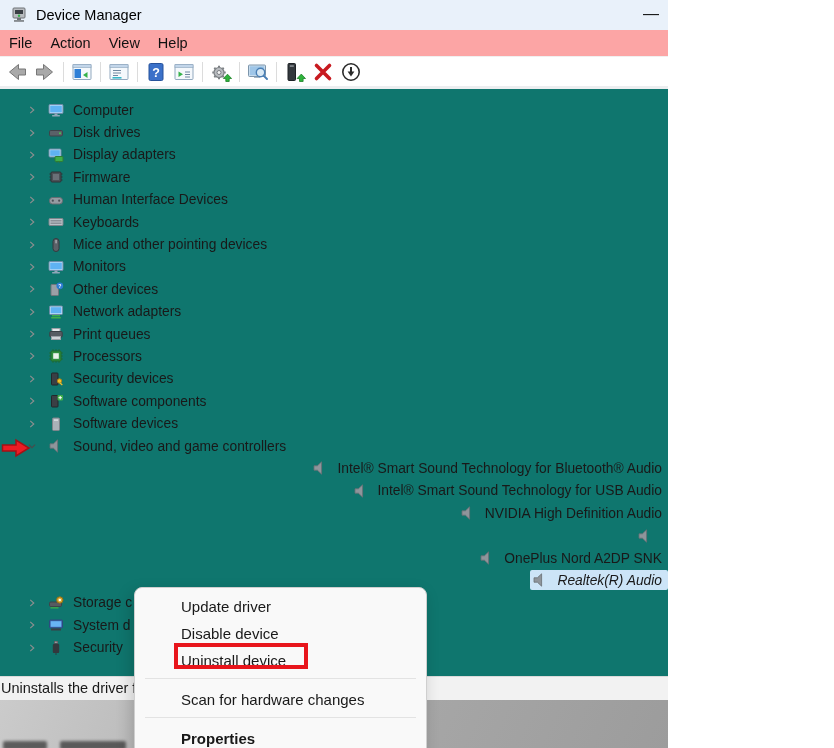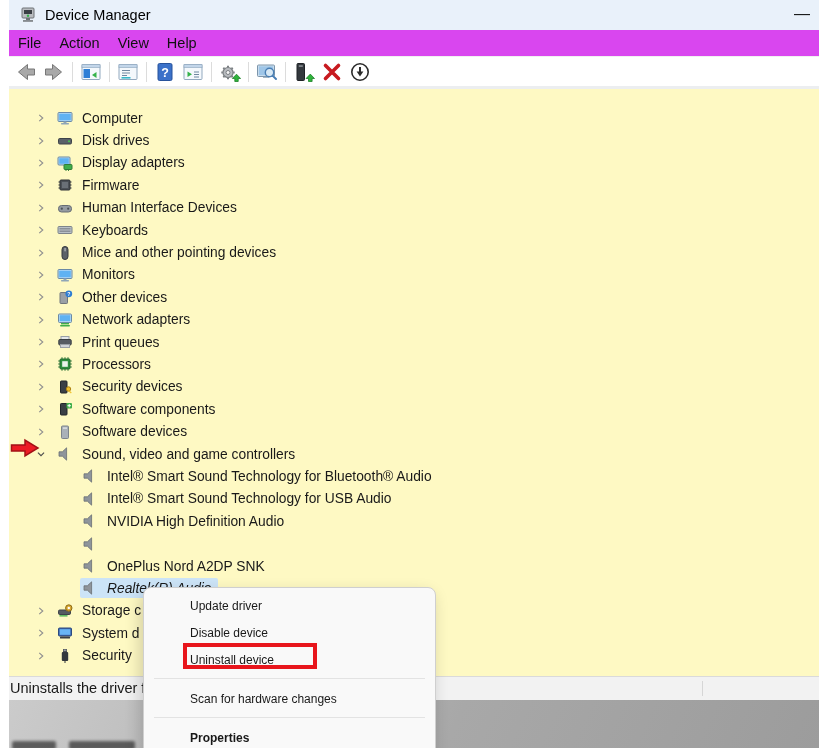--- a/index.html
+++ b/index.html
@@ -1,45 +1,45 @@
 <!DOCTYPE html>
 <html style="--c-title: #e9f1fa; --c-sel: #cce4f7; --c-ann: #e8151c; --c-menu: #f9f9f9; --c-status: #f2f2f2;"><head>
 <meta charset="utf-8">
 <style>
   html,body{margin:0;padding:0;background:#fff;}
-  .window{position:relative;width:810px;height:748px;overflow:hidden;background:#fff;
-    font-family:"Liberation Sans",sans-serif;margin-left:9px;-webkit-font-smoothing:antialiased;}
+  .window{position:relative;width:668px;height:748px;overflow:hidden;background:#fff;
+    font-family:"Liberation Sans",sans-serif;-webkit-font-smoothing:antialiased;}
 
   
   .titlebar{position:absolute;left:0;top:0;width:100%;height:30px;background:var(--c-title,#e9f1fa);
     display:flex;align-items:center;}
   .app-icon{width:18px;height:18px;margin-left:10px;flex:none;}
   .title{margin-left:8px;font-size:14.5px;color:#000;}
   .min-btn{position:absolute;right:2px;top:0;width:30px;height:28px;display:flex;align-items:center;
     justify-content:center;font-size:16px;color:#111;background:transparent;border:none;}
 
   
-  .menubar{position:absolute;top:30px;left:0;width:100%;height:27px;background:#d946ef;
+  .menubar{position:absolute;top:30px;left:0;width:100%;height:27px;background:#fca5a5;
     border-bottom:1px solid #f0f0f0;display:flex;align-items:center;box-sizing:border-box;}
   .menu-item{padding:0 9px;font-size:14.5px;color:#111;cursor:default;}
 
   
   .toolbar{position:absolute;top:58px;left:0;width:100%;height:28px;background:#fff;
     border-bottom:3px solid #eceef0;display:flex;align-items:center;padding-left:3px;}
   .tool-btn{width:26px;height:24px;border:none;background:transparent;display:flex;align-items:center;
     justify-content:center;padding:0;margin:0 1px;}
   .tool-btn svg{width:22px;height:22px;}
   .toolbar-sep{width:1px;height:20px;background:#dcdcdc;margin:0 4px;}
 
   
-  .tree{position:absolute;top:89px;left:0;width:100%;height:587px;background:#fef9c3;
-    padding-top:18px;box-sizing:border-box;overflow:hidden;}
+  .tree{position:absolute;top:89px;left:0;width:100%;height:587px;background:#0f766e;
+    padding-top:10px;box-sizing:border-box;overflow:hidden;}
   .tree-row{height:22.4px;display:flex;align-items:center;font-size:13.8px;color:#191919;white-space:nowrap;}
   .tree-row.lvl1{padding-left:24px;}
-  .tree-row.lvl2{padding-left:73px;}
+  .tree-row.lvl2{padding-left:73px;justify-content:flex-end;}
   .chev{width:16px;height:16px;margin-right:8px;display:flex;align-items:center;justify-content:center;flex:none;}
   .chev svg{width:14px;height:14px;}
   .row-hl{display:flex;align-items:center;padding:2px 6px 2px 2px;margin-left:-2px;border-radius:2px;}
   .tree-row.selected .row-hl{background:var(--c-sel,#cce4f7);font-style:italic;}
   .ticon{width:16px;height:16px;margin-right:9px;flex:none;display:flex;}
   .ticon svg{width:16px;height:16px;}
 
   
   .statusbar{position:absolute;top:676px;left:0;width:100%;height:24px;background:var(--c-status,#f2f2f2);
     border-top:1px solid #dadada;box-sizing:border-box;}
@@ -54,21 +54,21 @@
   .bg-strip .l1{position:absolute;left:1px;top:12px;width:6px;height:2px;background:#3f6fd8;}
   .bg-strip .l2{position:absolute;left:1px;top:17px;width:6px;height:2px;background:#6fae6f;}
   .smudge{position:absolute;bottom:-2px;height:9px;background:#2f2f2f;filter:blur(1.6px);opacity:.7;border-radius:2px;}
   .smudge.s1{left:3px;width:44px;}
   .smudge.s2{left:60px;width:66px;}
 
   
   .context-menu{position:absolute;left:134px;top:587px;width:293px;height:215px;
     background:var(--c-menu,#f9f9f9);border:1px solid #cfcfcf;border-radius:8px;
     box-shadow:-3px 6px 16px rgba(0,0,0,.18);padding-top:5px;box-sizing:border-box;}
-  .menu-row{height:27px;line-height:27px;padding-left:46px;font-size:12px;color:#191919;white-space:nowrap;}
+  .menu-row{height:27px;line-height:27px;padding-left:46px;font-size:15px;color:#191919;white-space:nowrap;}
   .menu-row.bold{font-weight:bold;}
   .menu-sep{height:1px;background:#e3e3e3;margin:4px 10px 7px 10px;}
 
   
   .ann-box{position:absolute;left:39px;top:55px;width:134px;height:26px;
     border:4px solid var(--c-ann,#e8151c);box-sizing:border-box;pointer-events:none;}
   .ann-arrow{position:absolute;left:1px;top:437px;width:30px;height:22px;pointer-events:none;}
 </style>
 </head>
 <body>

